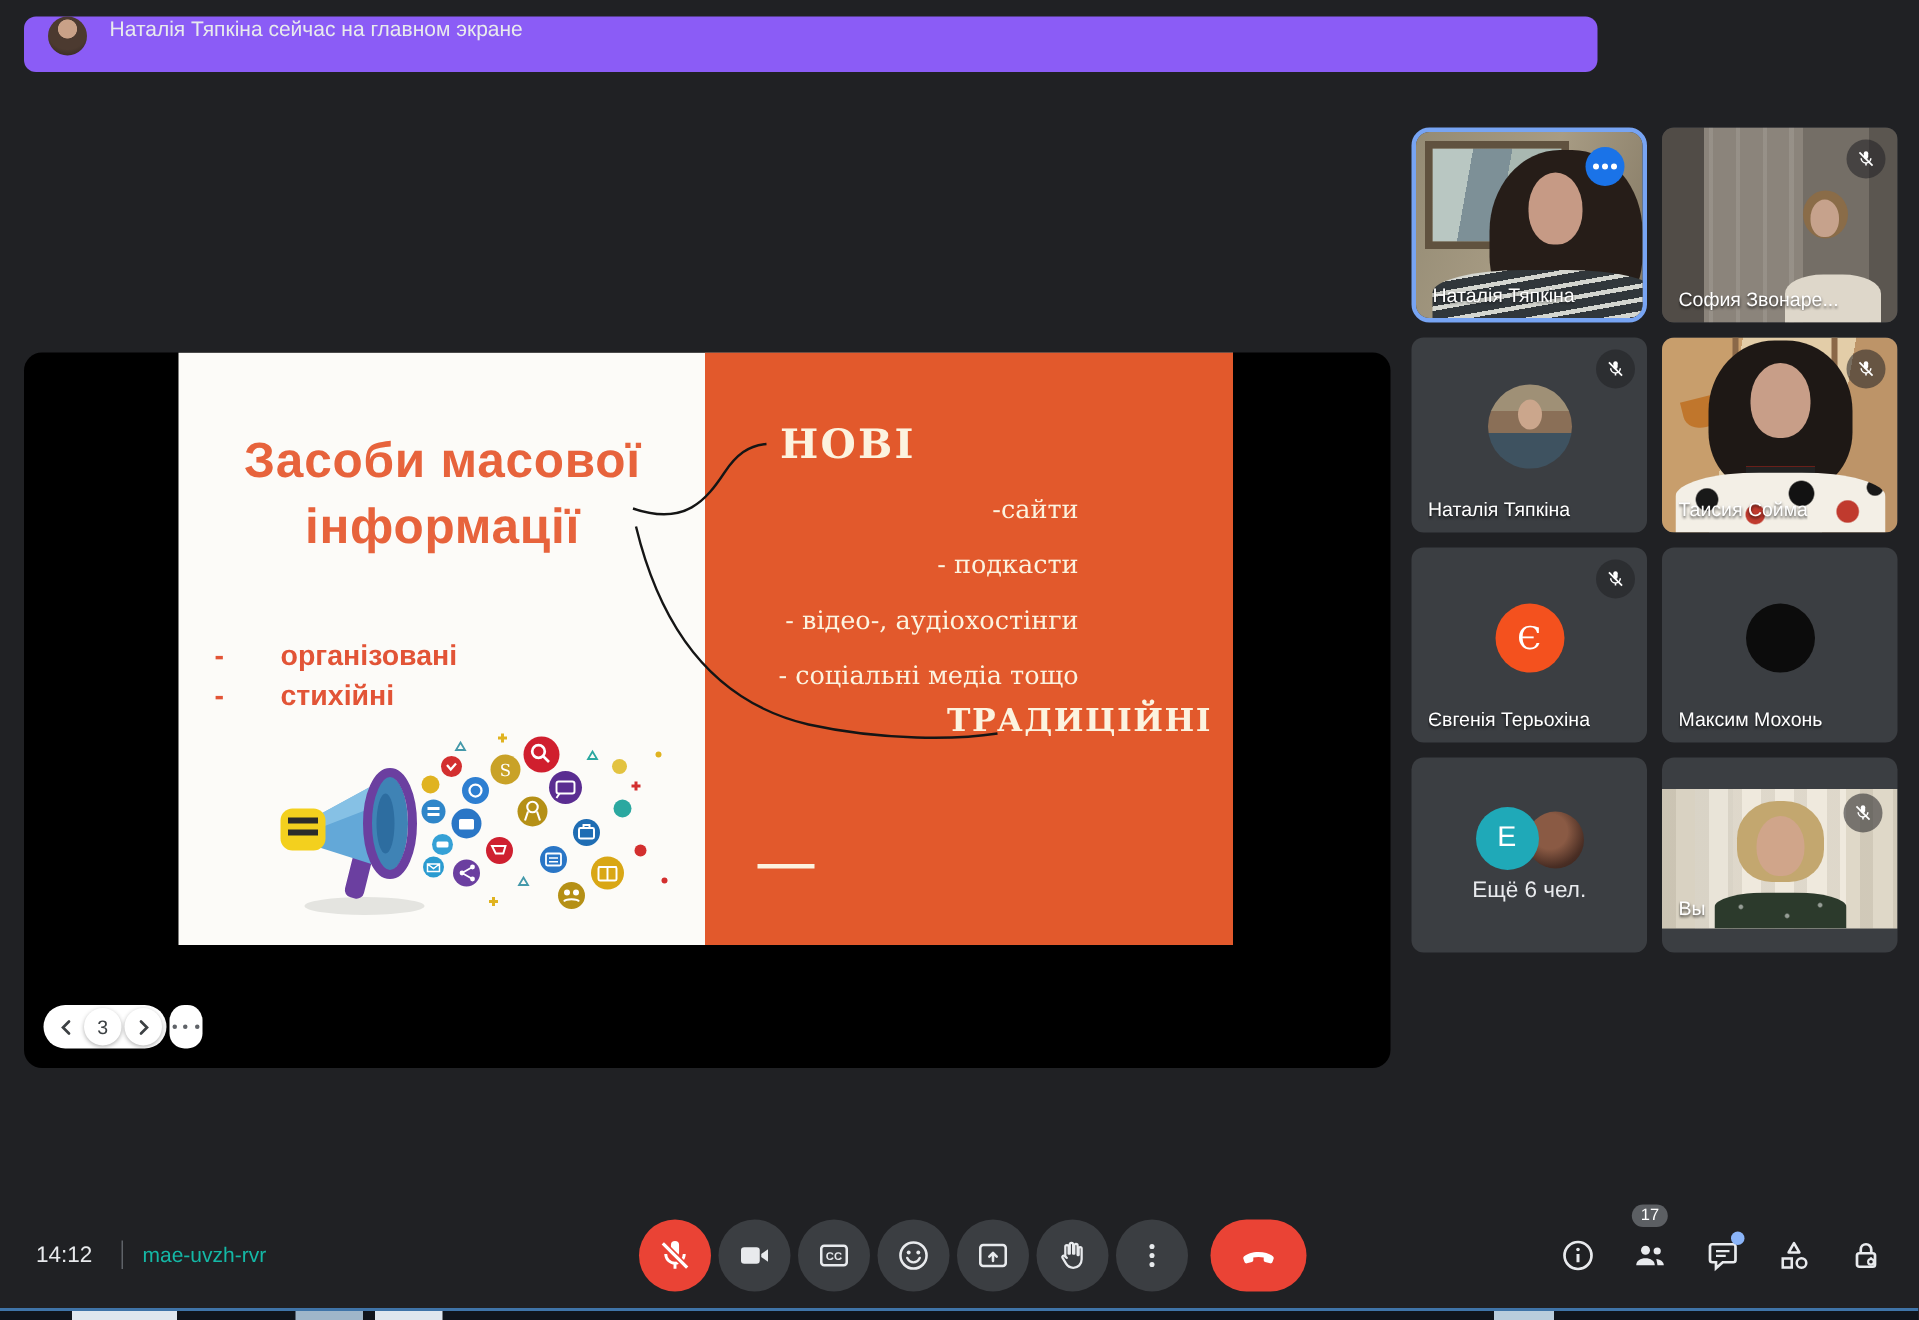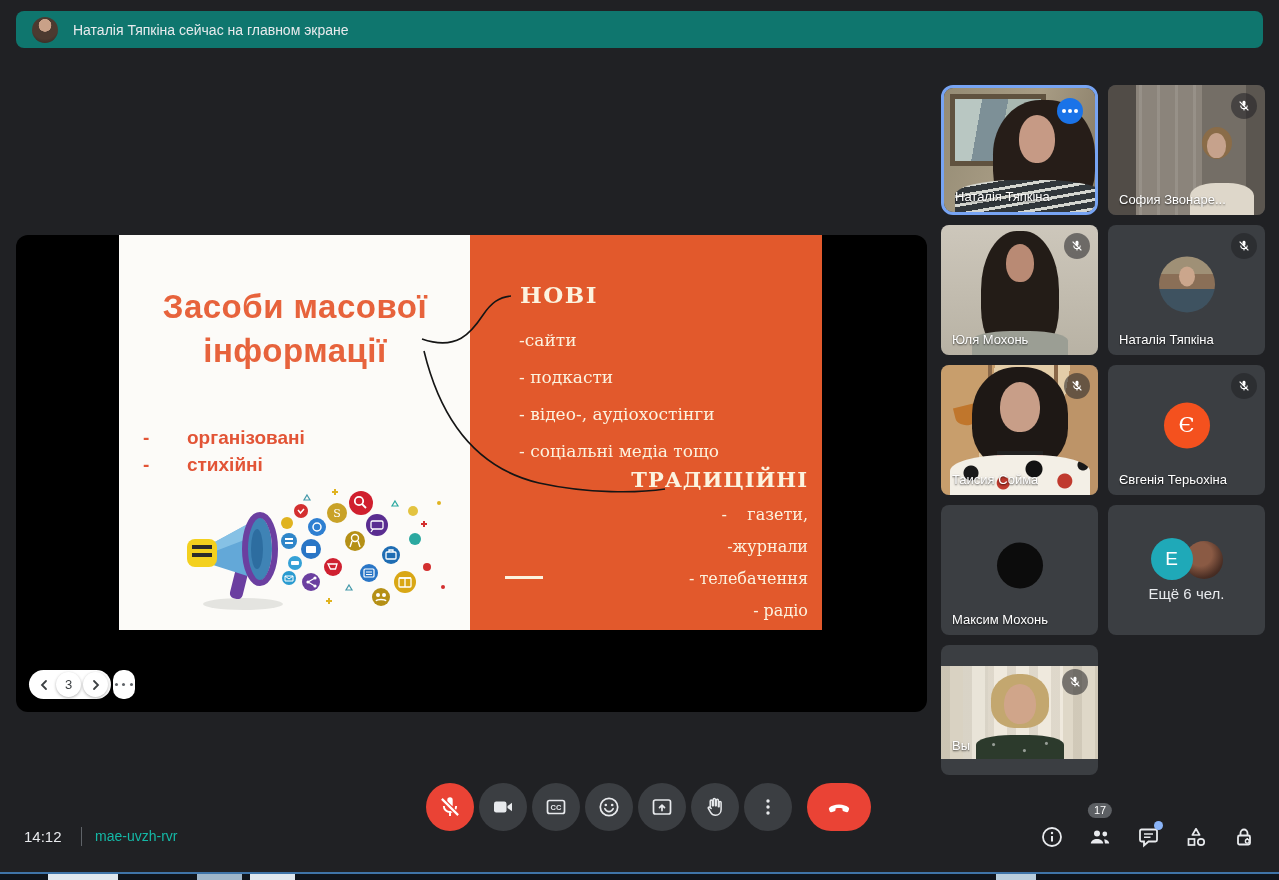--- a/index.html
+++ b/index.html
@@ -1,40 +1,40 @@
 <!DOCTYPE html>
 <html><head>
 <meta charset="utf-8">
 <style>
   html,body{margin:0;padding:0;background:#202124;}
   body{position:relative;width:1279px;height:880px;overflow:hidden;
        font-family:"Liberation Sans",sans-serif;-webkit-font-smoothing:antialiased;}
 
   
-  .banner{position:absolute;left:16px;top:11px;width:1247px;height:37px;background:#0f766e;
-          border-radius:8px;display:flex;align-items:center;padding:0 16px;box-sizing:border-box;}
+  .banner{position:absolute;left:16px;top:11px;width:1049px;height:37px;background:#8b5cf6;
+          border-radius:8px;display:flex;align-items:flex-start;padding:0 16px;box-sizing:border-box;}
   .banner-avatar{width:26px;height:26px;border-radius:50%;margin-right:15px;flex:none;
           background:radial-gradient(circle at 50% 32%,#c9a188 0 28%,#4c3a30 30% 62%,#2c231d 100%);}
   .banner-text{color:#e8eaed;font-size:14px;}
 
   
   .stage{position:absolute;left:16px;top:235px;width:911px;height:477px;background:#000;
          border-radius:12px;overflow:hidden;}
   .slide{position:absolute;left:103px;top:0;width:703px;height:395px;background:#fcfbf8;}
   .slide-title{position:absolute;top:50px;left:0;width:352px;text-align:center;font-size:33px;
          font-weight:bold;color:#e7633c;line-height:1.33;letter-spacing:.5px;}
   .slide-sub{position:absolute;top:161px;left:46px;font-size:19px;font-weight:bold;color:#e25436;}
   .flow{position:absolute;top:192px;left:24px;font-size:19px;font-weight:bold;color:#e25436;}
   .flow-row{display:flex;margin-bottom:5px;}
   .flow-dash{width:44px;}
   .panel{position:absolute;left:351px;top:0;width:352px;height:395px;background:#e2592c;
          color:#fcf3df;font-family:"DejaVu Serif",serif;}
-  .panel-h1{position:absolute;top:46px;left:50px;font-size:23px;font-weight:bold;letter-spacing:1.5px;}
+  .panel-h1{position:absolute;top:46px;left:50px;font-size:27px;font-weight:bold;letter-spacing:1.5px;}
   .new-list{position:absolute;top:95px;left:49px;font-size:17px;}
-  .new-list div{margin-bottom:17px;white-space:pre;}
+  .new-list div{margin-bottom:17px;white-space:pre;text-align:right;}
   .panel-h2{position:absolute;top:232px;right:14px;font-size:21px;font-weight:bold;letter-spacing:1px;}
   .trad-list{position:absolute;top:270px;right:14px;text-align:right;font-size:16px;}
   .trad-list div{margin-bottom:13px;white-space:pre;}
   .panel-dash{position:absolute;left:35px;top:341px;width:38px;height:3px;background:#fcf3df;}
   .curves{position:absolute;left:0;top:0;pointer-events:none;}
   .mega{position:absolute;left:58px;top:248px;}
 
   
   .slide-nav{position:absolute;left:13px;bottom:13px;display:flex;align-items:center;}
   .nav-pill{background:#fff;height:29px;border-radius:16px;display:flex;align-items:center;
@@ -129,21 +129,21 @@
   .dual{position:absolute;left:50%;top:33px;transform:translateX(-50%);width:72px;height:44px;}
   .dual .photo{position:absolute;right:0;top:3px;width:38px;height:38px;border-radius:50%;
       background:radial-gradient(circle at 40% 35%,#8a5a44 0 35%,#4a2e24 70%,#2e1d18);}
   .dual .teal{position:absolute;left:0;top:0;width:42px;height:42px;border-radius:50%;background:#1fa9b8;
       display:flex;align-items:center;justify-content:center;color:#fff;font-size:19px;}
 
   
   .time{position:absolute;left:24px;top:828px;color:#e8eaed;font-size:15px;font-weight:500;}
   .vbar{position:absolute;left:81px;top:827px;width:1px;height:19px;background:#5f6368;}
   .code{position:absolute;left:95px;top:828px;color:#14b8a6;font-size:14px;}
-  .controls{position:absolute;left:426px;top:783px;display:flex;gap:5px;align-items:center;}
+  .controls{position:absolute;left:426px;top:813px;display:flex;gap:5px;align-items:center;}
   .ctl{width:48px;height:48px;border-radius:50%;background:#3b3e42;display:flex;align-items:center;
        justify-content:center;}
   .ctl.red{background:#ea4335;}
   .endcall{width:64px;height:48px;border-radius:26px;background:#ea4335;margin-left:10px;
        display:flex;align-items:center;justify-content:center;}
   .right-icons{position:absolute;right:23px;top:825px;display:flex;gap:24px;}
   .ricon{position:relative;width:24px;height:24px;}
   .badge{position:absolute;top:-22px;left:50%;transform:translateX(-50%);background:#5c5f63;
        color:#fff;font-size:11px;border-radius:9px;padding:2px 6px;line-height:1;}
   .bluedot{position:absolute;top:-4px;right:-3px;width:9px;height:9px;border-radius:50%;background:#8ab4f8;}
@@ -248,26 +248,20 @@
 
     <div class="panel">
       <div class="panel-h1">НОВІ</div>
       <div class="new-list">
         <div>-сайти</div>
         <div>- подкасти</div>
         <div>- відео-, аудіохостінги</div>
         <div>- соціальні медіа тощо</div>
       </div>
       <div class="panel-h2">ТРАДИЦІЙНІ</div>
-      <div class="trad-list">
-        <div>-    газети,</div>
-        <div>-журнали</div>
-        <div>- телебачення</div>
-        <div>- радіо</div>
-      </div>
       <div class="panel-dash"></div>
     </div>
 
     <svg class="curves" width="703" height="395" viewBox="0 0 703 395">
       <path d="M303 104 C338 116 352 98 364 80 C372 68 380 62 392 61" stroke="#151515" stroke-width="1.6" fill="none"></path>
       <path d="M305 116 C320 178 352 232 420 248 C470 259 520 258 546 254" stroke="#151515" stroke-width="1.6" fill="none"></path>
     </svg>
   </div>
 
   <div class="slide-nav">
@@ -320,36 +314,20 @@
       <svg width="14" height="14" viewBox="0 0 24 24">
           <rect x="9.5" y="3" width="5" height="9" rx="2.5" fill="#fff"></rect>
           <path d="M6.5 11a5.5 5.5 0 0 0 11 0" stroke="#fff" stroke-width="1.8" fill="none"></path>
           <path d="M12 16.5v3" stroke="#fff" stroke-width="1.8"></path>
           <path d="M4.5 4.5l15 15" stroke="#fff" stroke-width="2"></path>
         </svg>
     </div>
     <div class="name">София Звонаре...</div>
   </div>
 
-  <div class="tile">
-    <div class="scene sc-yulia">
-      <div class="hairblob"></div>
-        <div class="head"></div>
-        <div class="torso"></div>
-    </div>
-    <div class="mutechip">
-      <svg width="14" height="14" viewBox="0 0 24 24">
-          <rect x="9.5" y="3" width="5" height="9" rx="2.5" fill="#fff"></rect>
-          <path d="M6.5 11a5.5 5.5 0 0 0 11 0" stroke="#fff" stroke-width="1.8" fill="none"></path>
-          <path d="M12 16.5v3" stroke="#fff" stroke-width="1.8"></path>
-          <path d="M4.5 4.5l15 15" stroke="#fff" stroke-width="2"></path>
-        </svg>
-    </div>
-    <div class="name">Юля Мохонь</div>
-  </div>
 
   <div class="tile">
     <div class="avatar av-photo1">
         <div class="av-face"></div>
       </div>
     <div class="mutechip">
       <svg width="14" height="14" viewBox="0 0 24 24">
           <rect x="9.5" y="3" width="5" height="9" rx="2.5" fill="#fff"></rect>
           <path d="M6.5 11a5.5 5.5 0 0 0 11 0" stroke="#fff" stroke-width="1.8" fill="none"></path>
           <path d="M12 16.5v3" stroke="#fff" stroke-width="1.8"></path>

